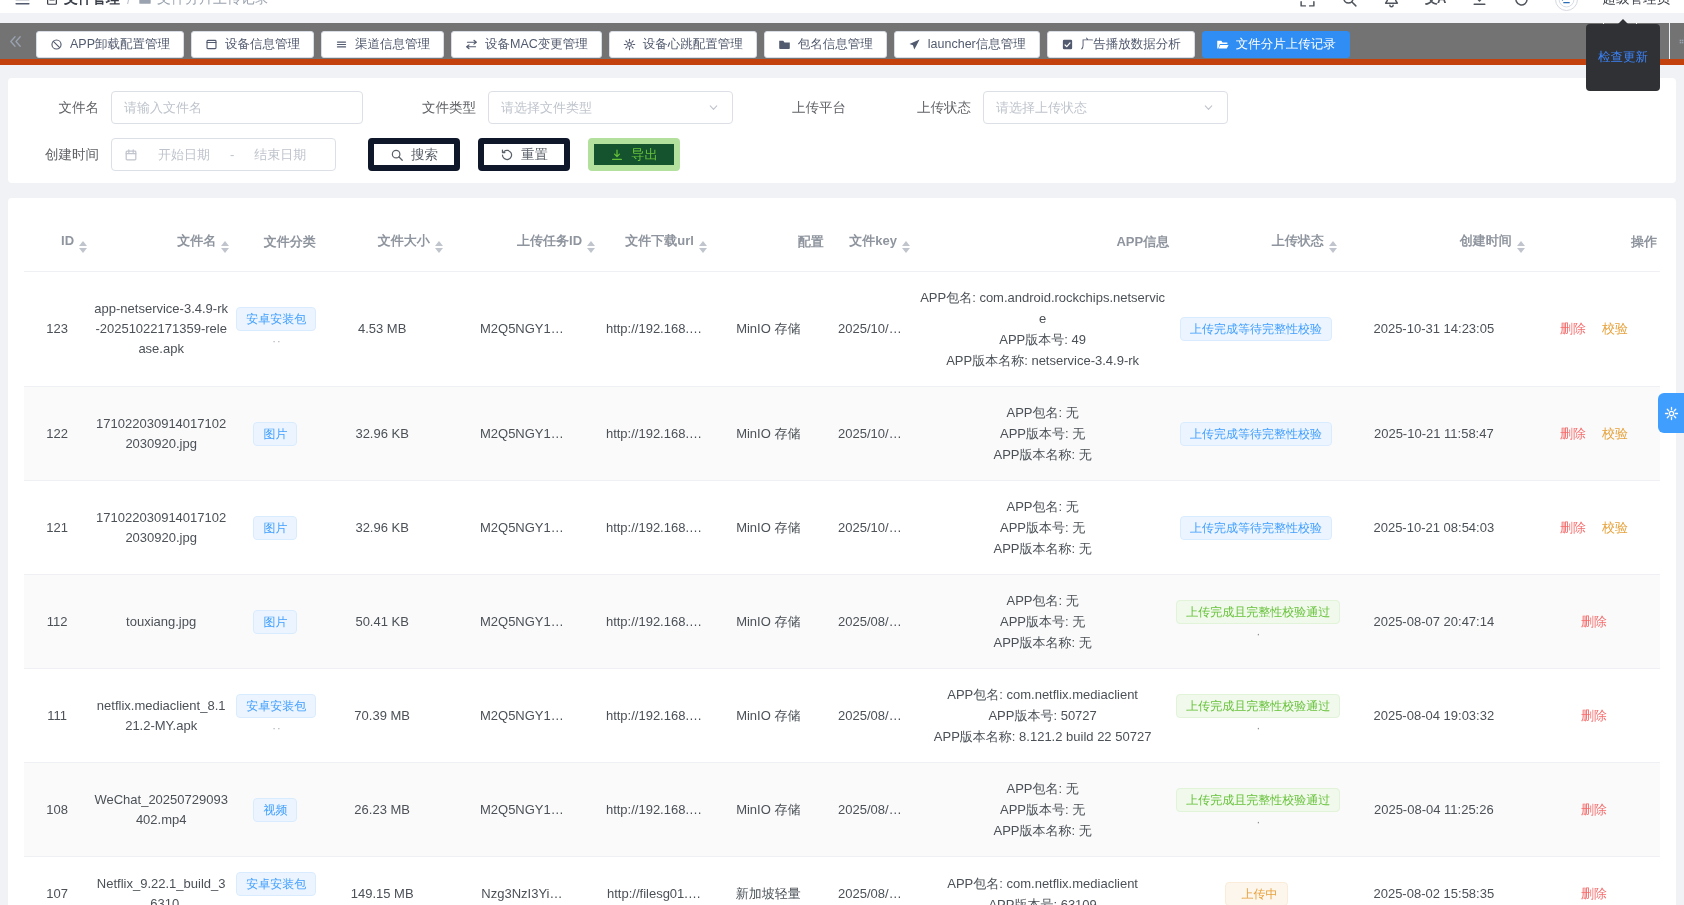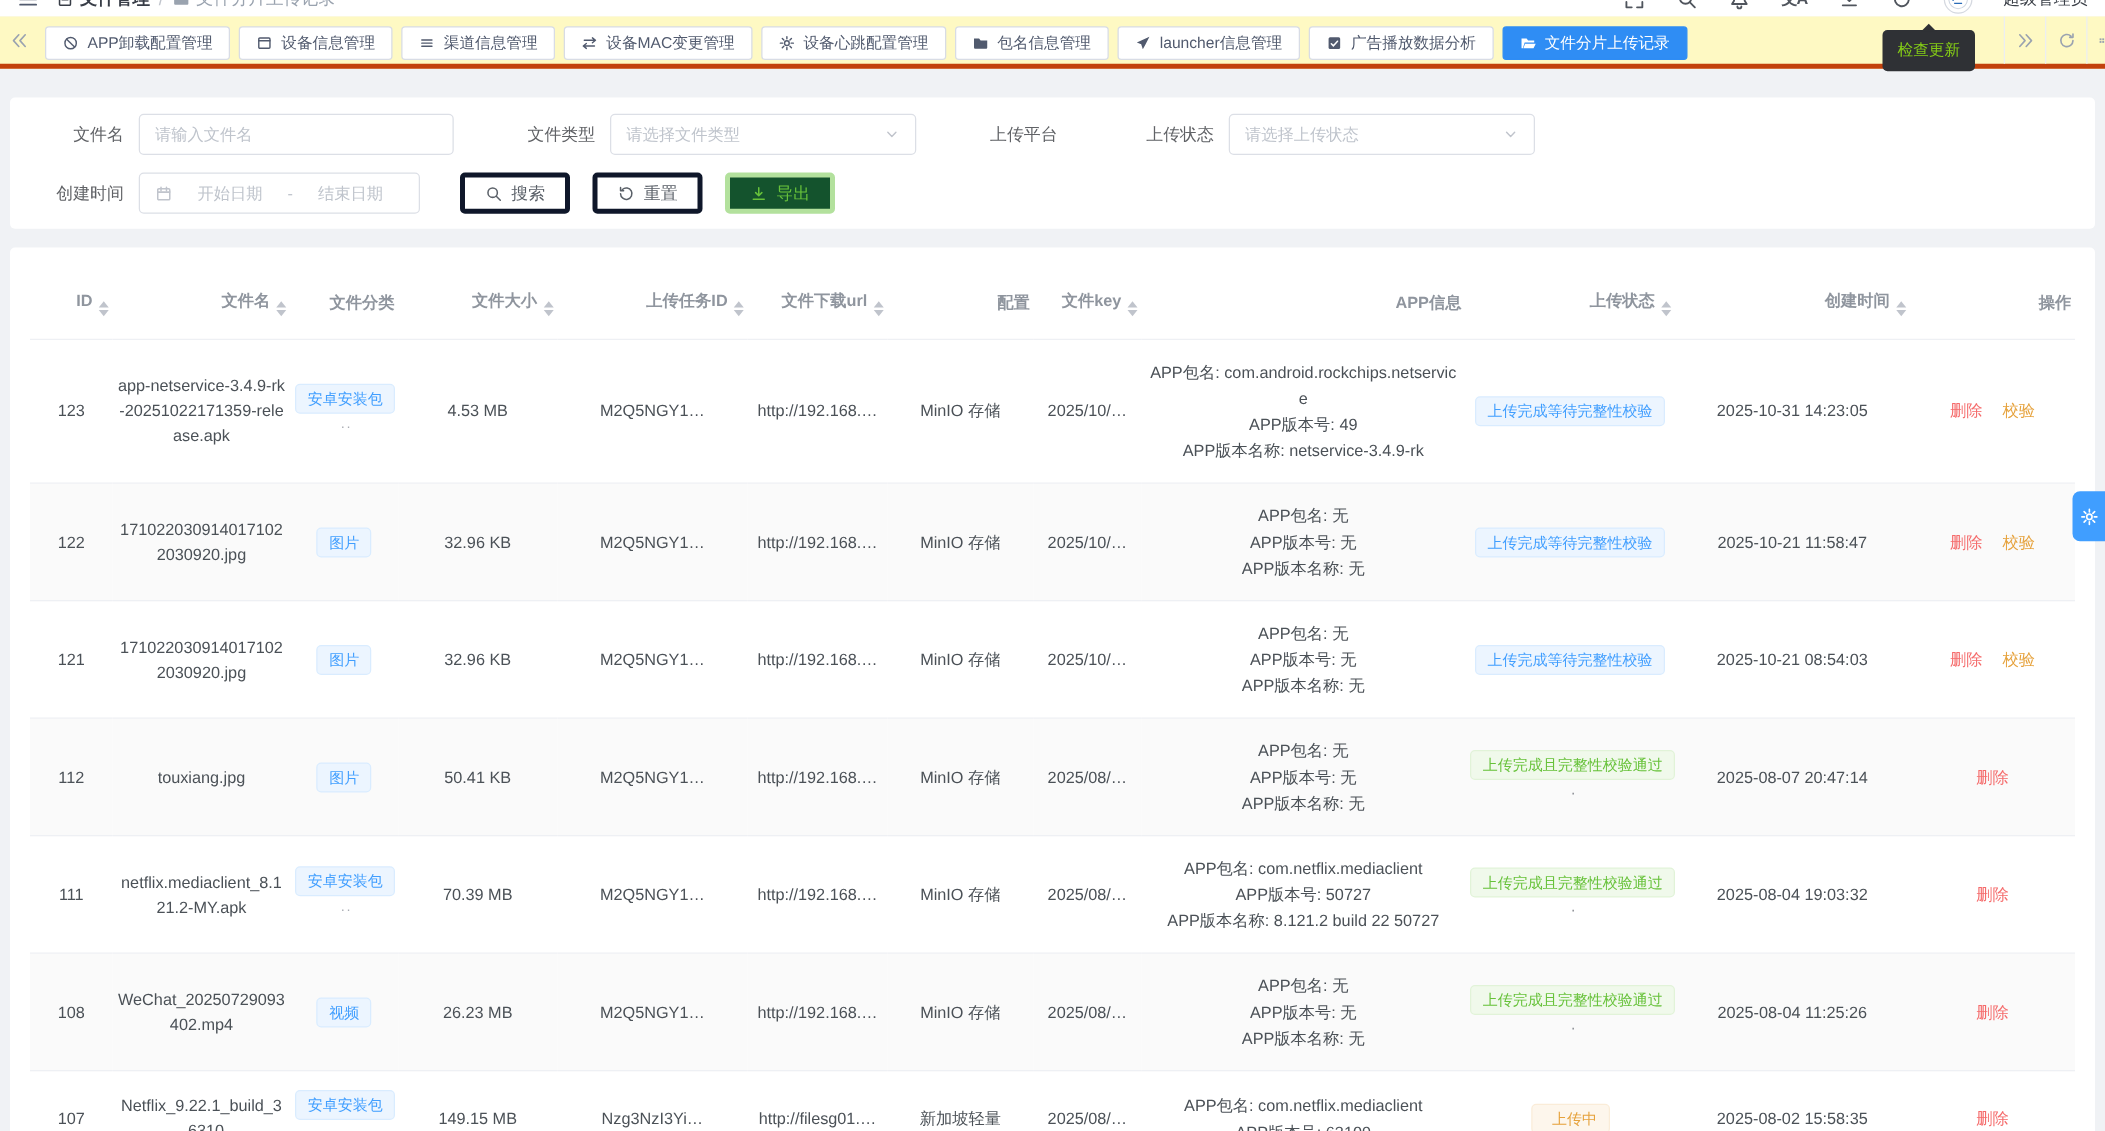--- a/index.html
+++ b/index.html
@@ -25,39 +25,39 @@
   .bc-sub { color:#9aa3af; }
   .nav-right { margin-left:auto; display:flex; align-items:center; gap:25px; }
   .nav-ic { font-size:17px; color:#50555d; }
   .nav-translate { font-size:13px; font-weight:bold; color:#50555d; letter-spacing:-1px; }
   .avatar { width:23px; height:23px; border-radius:50%; border:1px solid #d5d9e0; background:#fff;
             display:flex; align-items:center; justify-content:center; overflow:hidden; }
   .avatar svg { width:17px; height:17px; }
   .nav-role { font-size:13.5px; color:#3a3f47; white-space:nowrap; }
 
   
-  .tabbar { position:absolute; top:13px; left:0; right:0; height:42px; background:#fef9c3;
-            border-bottom:4px solid #c2410c; z-index:5; }
+  .tabbar { position:absolute; top:23px; left:0; right:0; height:42px; background:#737373;
+            border-bottom:6px solid #c2410c; z-index:5; }
   .tab-left { position:absolute; left:0; top:0; bottom:0; width:30px; display:flex; align-items:center;
               justify-content:center; color:#9aa3b0; font-size:15px; }
   .tabs { position:absolute; left:36px; top:8px; display:flex; gap:7px; }
   .tab { height:27px; display:flex; align-items:center; gap:7px; padding:0 13px;
          border:1px solid #d8dce5; border-radius:3px; background:#fff; color:#515a6e;
          font-size:12.5px; white-space:nowrap; cursor:pointer; }
   .tab .icon { font-size:13px; color:#515a6e; }
   .tab.active { background:#2f8df4; border-color:#2f8df4; color:#fff; }
   .tab.active .icon { color:#fff; }
   .tab-right { position:absolute; right:0; top:0; bottom:0; display:flex; }
   .tab-ctl { width:33px; display:flex; align-items:center; justify-content:center;
              color:#9aa3b0; font-size:15px; border-left:1px solid #eceef2; }
   .tab-ctl.clipped { width:15px; overflow:hidden; justify-content:flex-start; padding-left:9px; }
 
   
-  .tooltip { position:absolute; left:1506px; top:24px; z-index:9; background:#2f3135; color:#84cc16;
-             font-size:12.5px; padding:8px 12px; border-radius:4px; white-space:nowrap; }
+  .tooltip { position:absolute; left:1586px; top:24px; z-index:9; background:#2f3135; color:#3b82f6;
+             font-size:12.5px; padding:25px 12px; border-radius:4px; white-space:nowrap; }
   .tooltip::before { content:""; position:absolute; top:-11px; left:50%; margin-left:-6px;
                      border:6px solid transparent; border-bottom-color:#2f3135; }
 
   
   .filter-card { position:absolute; left:8px; right:8px; top:78px; height:105px;
                  background:#fff; border-radius:4px; padding-top:13px; }
   .f-row { display:flex; align-items:center; margin-bottom:14px; }
   .f-label { text-align:right; padding-right:12px; color:#606266; font-size:13.5px; font-weight:500; white-space:nowrap; }
   .w-label1 { width:103px; } .w-label2 { width:125px; }
   .f-input, .f-select { height:33px; border:1px solid #dcdfe6; border-radius:4px; background:#fff;
@@ -65,21 +65,21 @@
   .f-input input { border:none; outline:none; width:100%; font-size:13px; color:#606266;
                    font-family:inherit; background:transparent; }
   .f-input input::placeholder { color:#bfc4cc; }
   .f-select { justify-content:space-between; cursor:pointer; }
   .f-select .icon { color:#c0c4cc; font-size:13px; }
   .w-in1 { width:252px; } .w-sel { width:245px;text-align:right; }
   .date-range { width:225px; gap:20px; justify-content:flex-start; cursor:pointer; }
   .date-range .icon { color:#c0c4cc; font-size:14px; }
   .date-sep { color:#bfc4cc; }
   .btn { height:33px; display:inline-flex; align-items:center; gap:7px; padding:0 16px;
-         border:4px solid #0f172a; border-radius:4px; background:#fff; color:#5a6068;
+         border:6px solid #0f172a; border-radius:4px; background:#fff; color:#5a6068;
          font-size:13.5px; cursor:pointer; white-space:nowrap; }
   .btn .icon { font-size:14px; }
   .btn-export { color:#67c23a; background:#14532d; border-color:#b3e19d; }
   .ml32 { margin-left:32px; } .ml18 { margin-left:18px; }
 
   
   .table-card { position:absolute; left:8px; right:8px; top:198px; height:760px;
                 background:#fff; border-radius:4px; padding:16px 16px 0; }
   table { width:100%; border-collapse:collapse; table-layout:fixed; }
   th { color:#8f959e; font-weight:bold; font-size:13px; padding:18px 3px; text-align:right;

